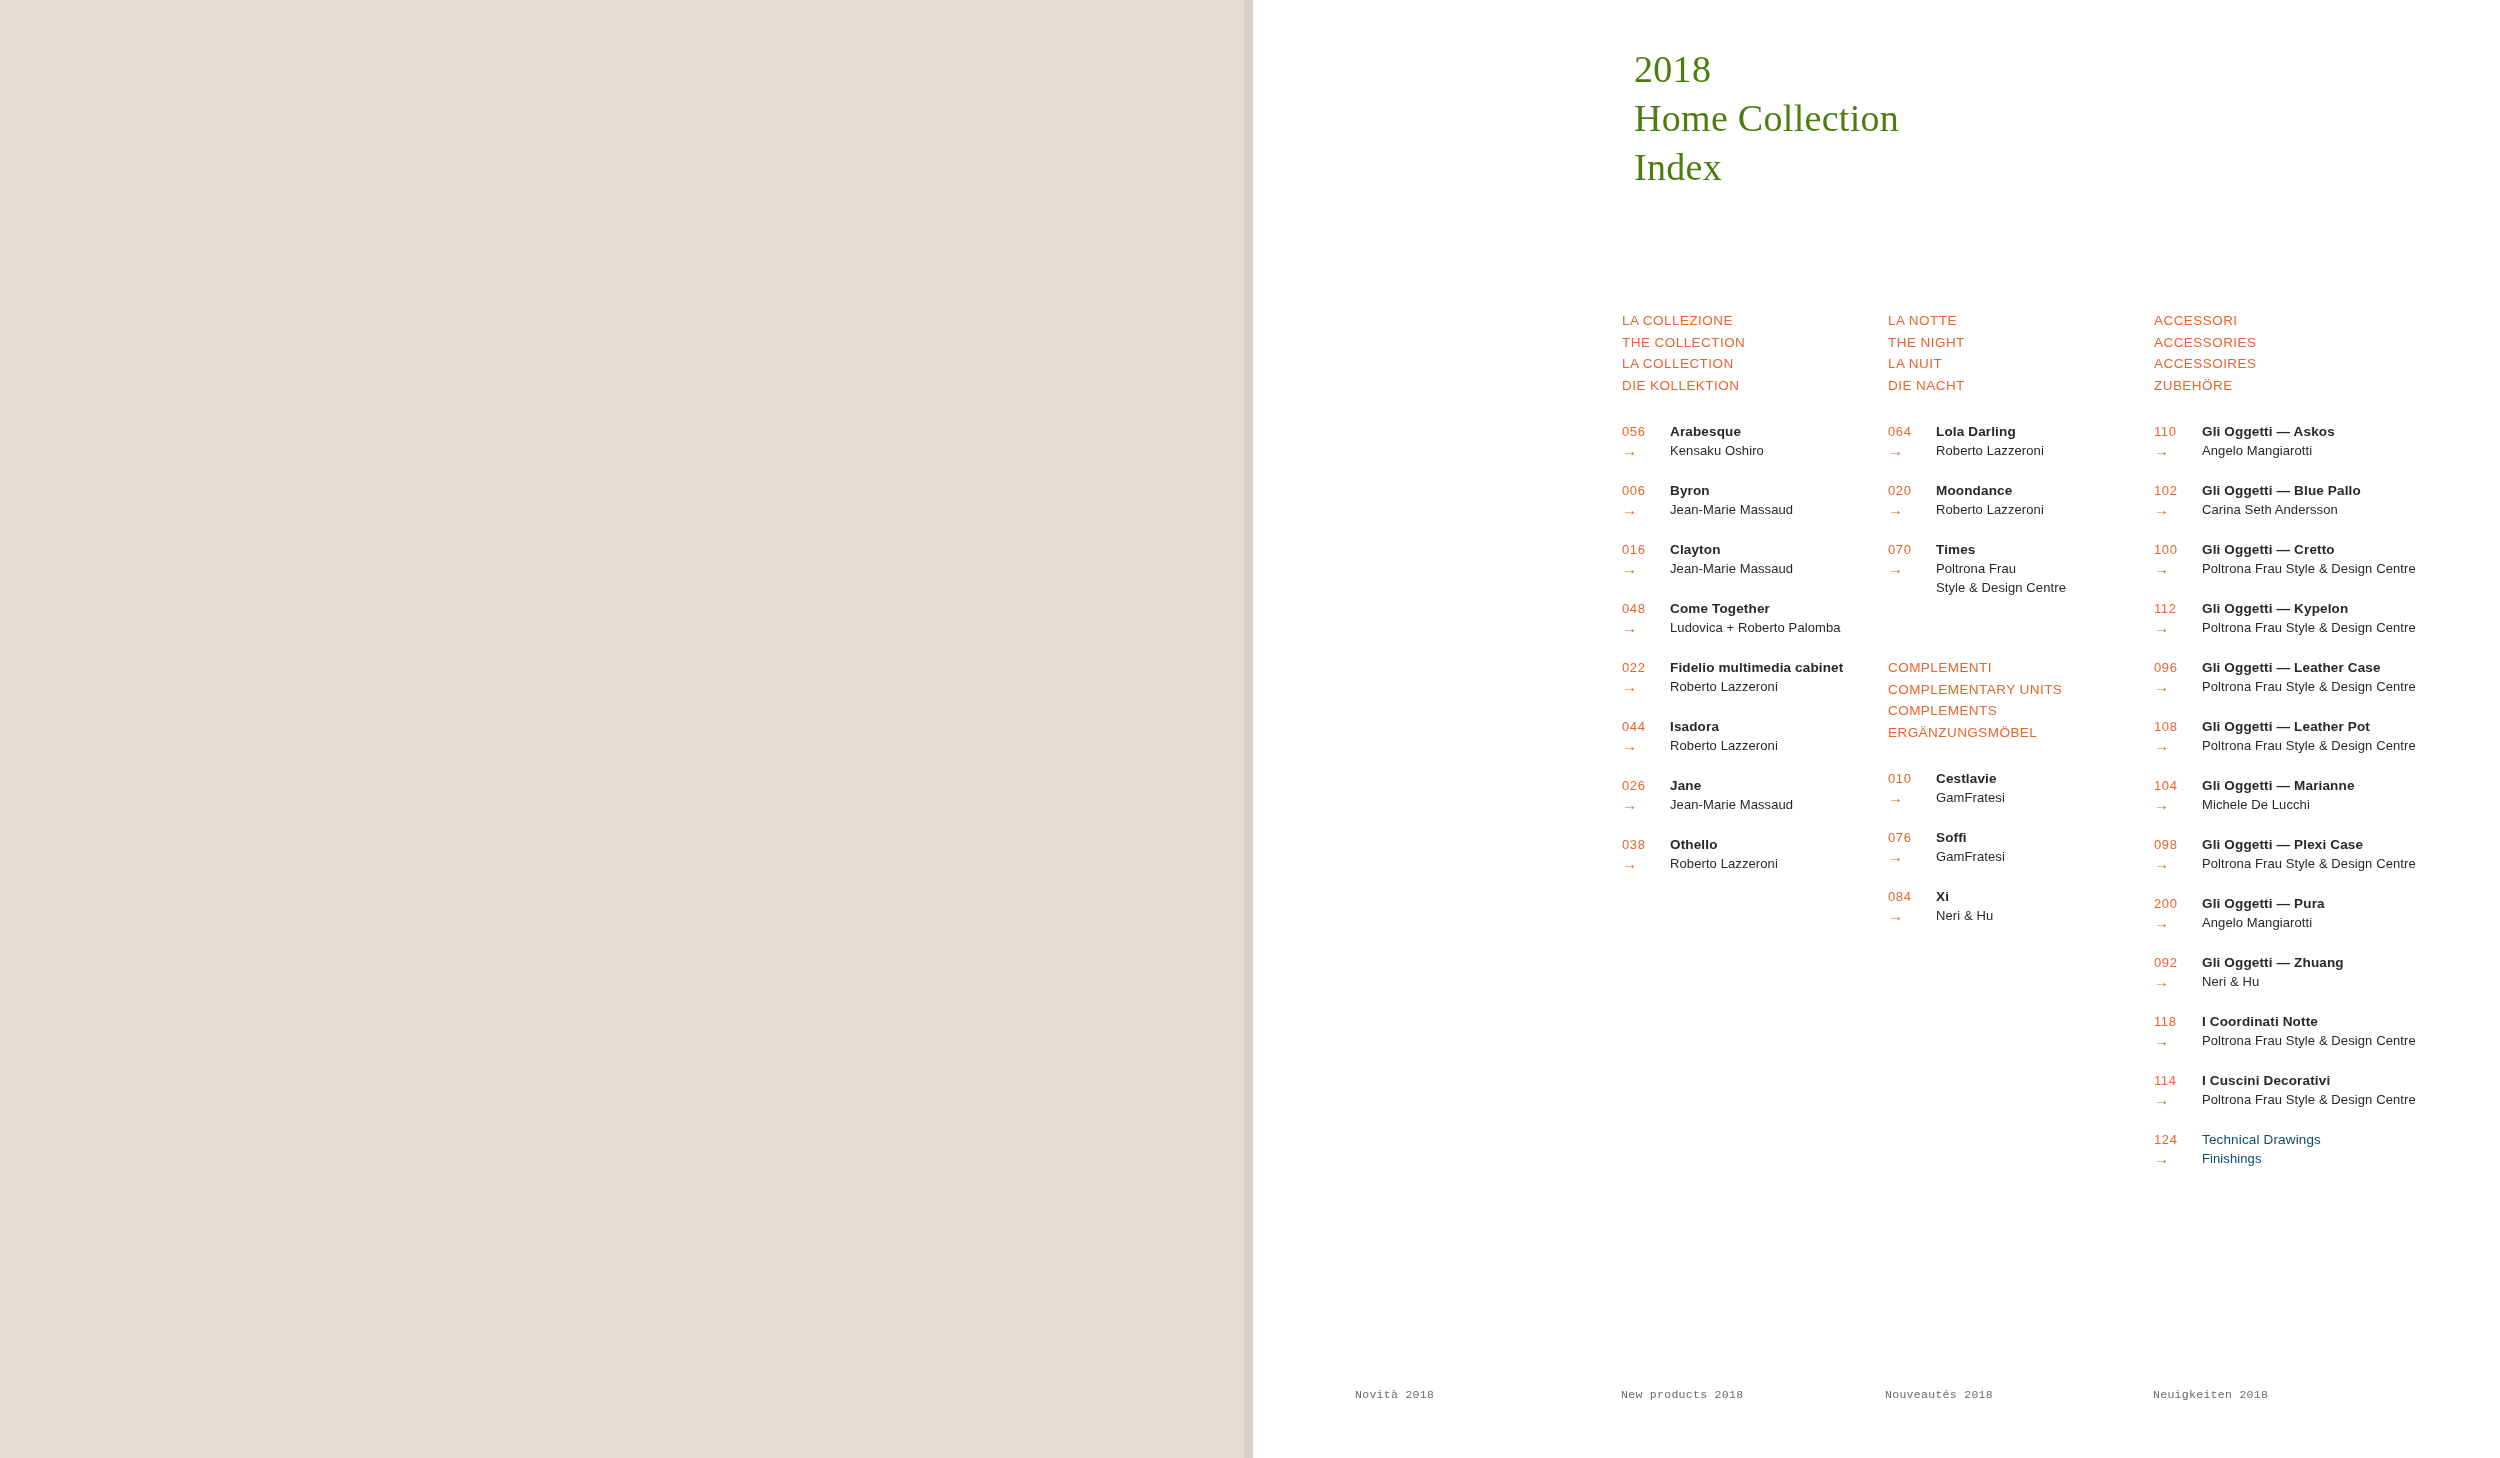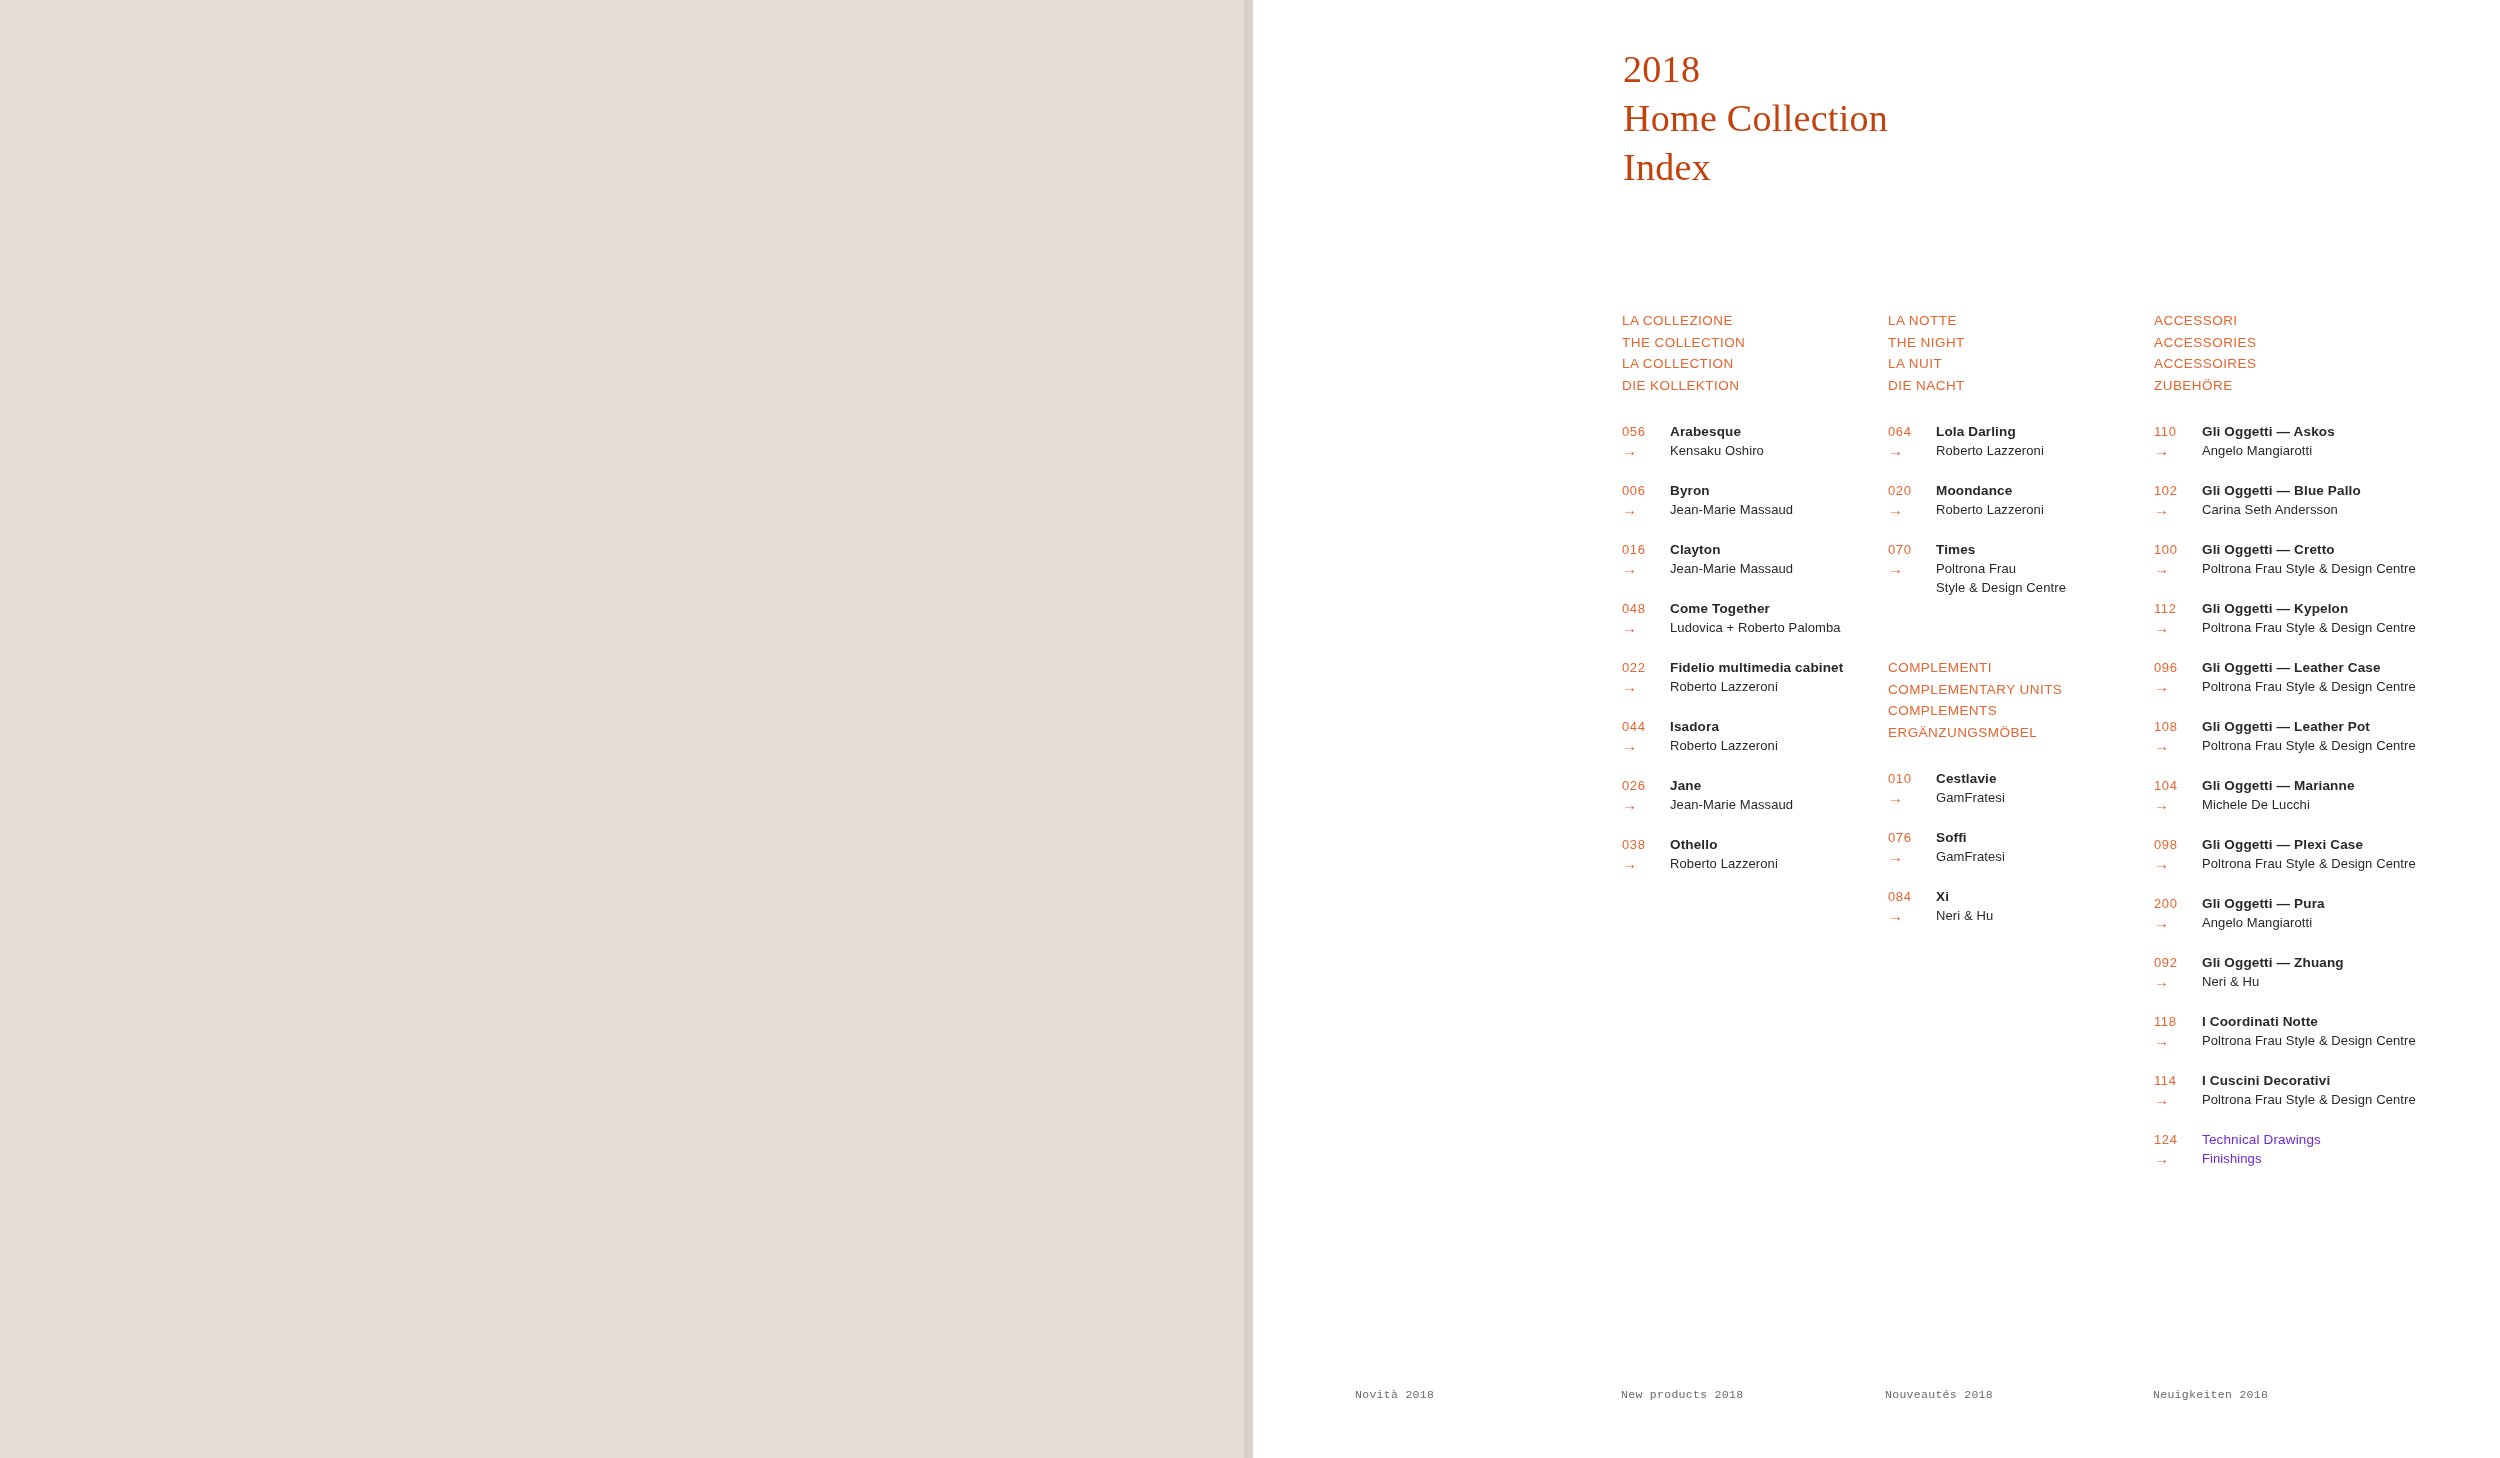--- a/index.html
+++ b/index.html
@@ -40,23 +40,23 @@
   .right-page {
     position: absolute;
     left: 1253px;
     top: 0;
     width: 1247px;
     height: 1458px;
     background: #ffffff;
   }
   .title-block {
     position: absolute;
-    left: 370px;
+    left: 381px;
     top: 45px;
-    color: #c2410c;
+    color: #4d7c0f;
     font-family: "Liberation Serif", serif;
   }
   .title-line {
     font-size: 38px;
     line-height: 49px;
     letter-spacing: 0.3px;
     font-weight: 400;
     white-space: nowrap;
   }
   
@@ -122,21 +122,21 @@
   .entry .author {
     color: #2b2724;
     font-size: 13px;
     line-height: 19px;
     font-weight: 400;
     letter-spacing: 0.1px;
     white-space: nowrap;
   }
   .entry.accent .name,
   .entry.accent .author {
-    color: #6d28d9;
+    color: #0c4a6e;
     font-weight: normal;
   }
   .entry.spacer-top { }
 
   .sub-head {
     color: #e8642d;
     font-size: 13.5px;
     line-height: 21.5px;
     letter-spacing: 0.45px;
     margin-top: 60px;

